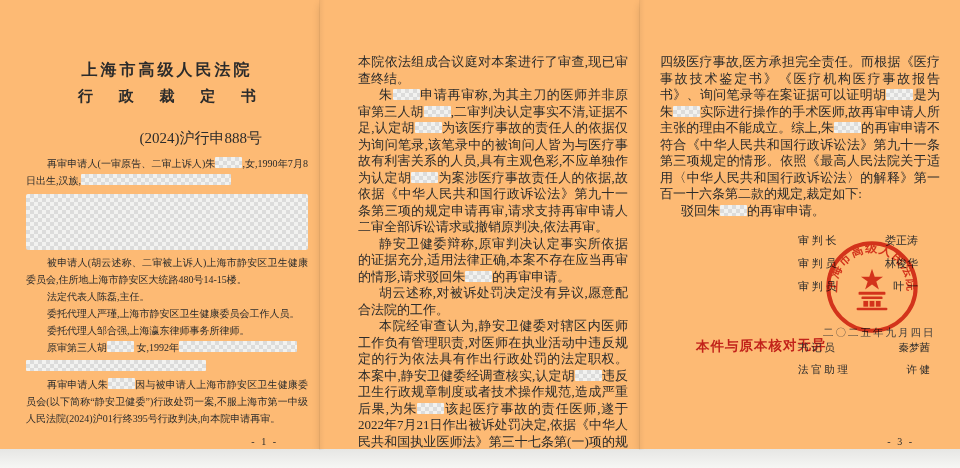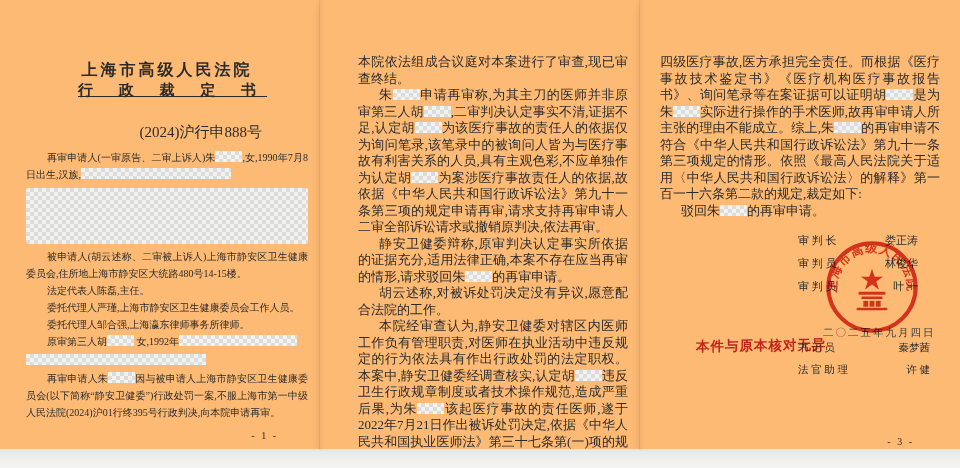--- a/index.html
+++ b/index.html
@@ -22,22 +22,22 @@
 
   .seam { position: absolute; top: 0; width: 6px; height: 450px; z-index: 5;
           background: linear-gradient(to right, rgba(0,0,0,0.05), rgba(0,0,0,0)); }
   .seam-1 { left: 319px; } .seam-2 { left: 639px; }
   .floor { position: absolute; left: 0; top: 449px; width: 960px; height: 19px;
            background: linear-gradient(to bottom, #e6e6e4, #f6f6f4); }
 
   
   .court-title { margin-top: 60px; text-align: center; font-weight: bold;
                  font-size: 16px; letter-spacing: 3px; }
-  .doc-type    { margin-top: 0; text-align: center; font-weight: bold;
-                 font-size: 15px; letter-spacing: 11px; text-indent: 11px; text-decoration: underline; }
+  .doc-type    { margin-top: 6px; text-align: center; font-weight: bold;
+                 font-size: 15px; letter-spacing: 11px; text-indent: 11px; }
   .case-no     { margin-top: 23px; text-align: right; padding-right: 46px; font-size: 15px; }
 
   .p  { font-size: 10px; line-height: 17px; text-align: justify; }
   .page-2 .p, .page-3 .p { font-size: 13px; line-height: 16.5px; }
   .indent { text-indent: 21px; }
   .body2 { margin-top: 54px; }
   .mt { margin-top: 7px; }
 
   
   .rd, .rd-block {

